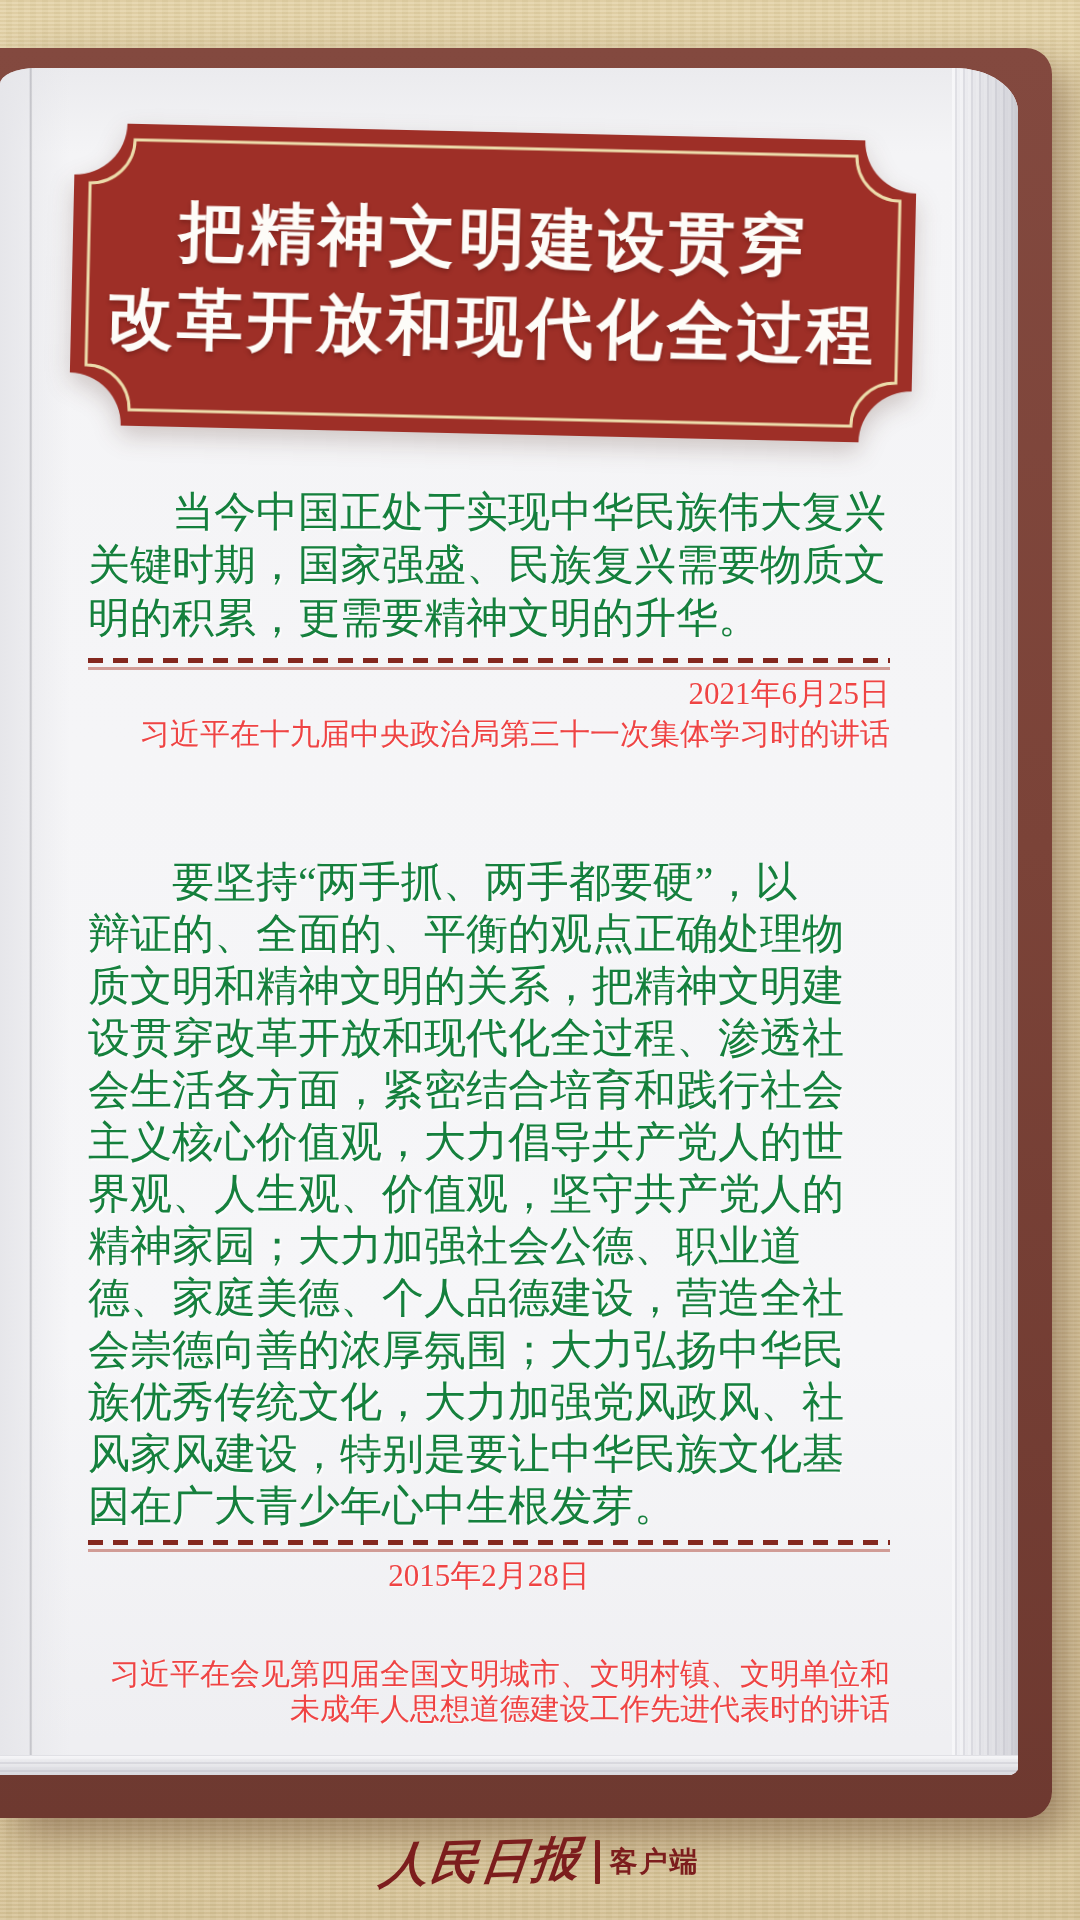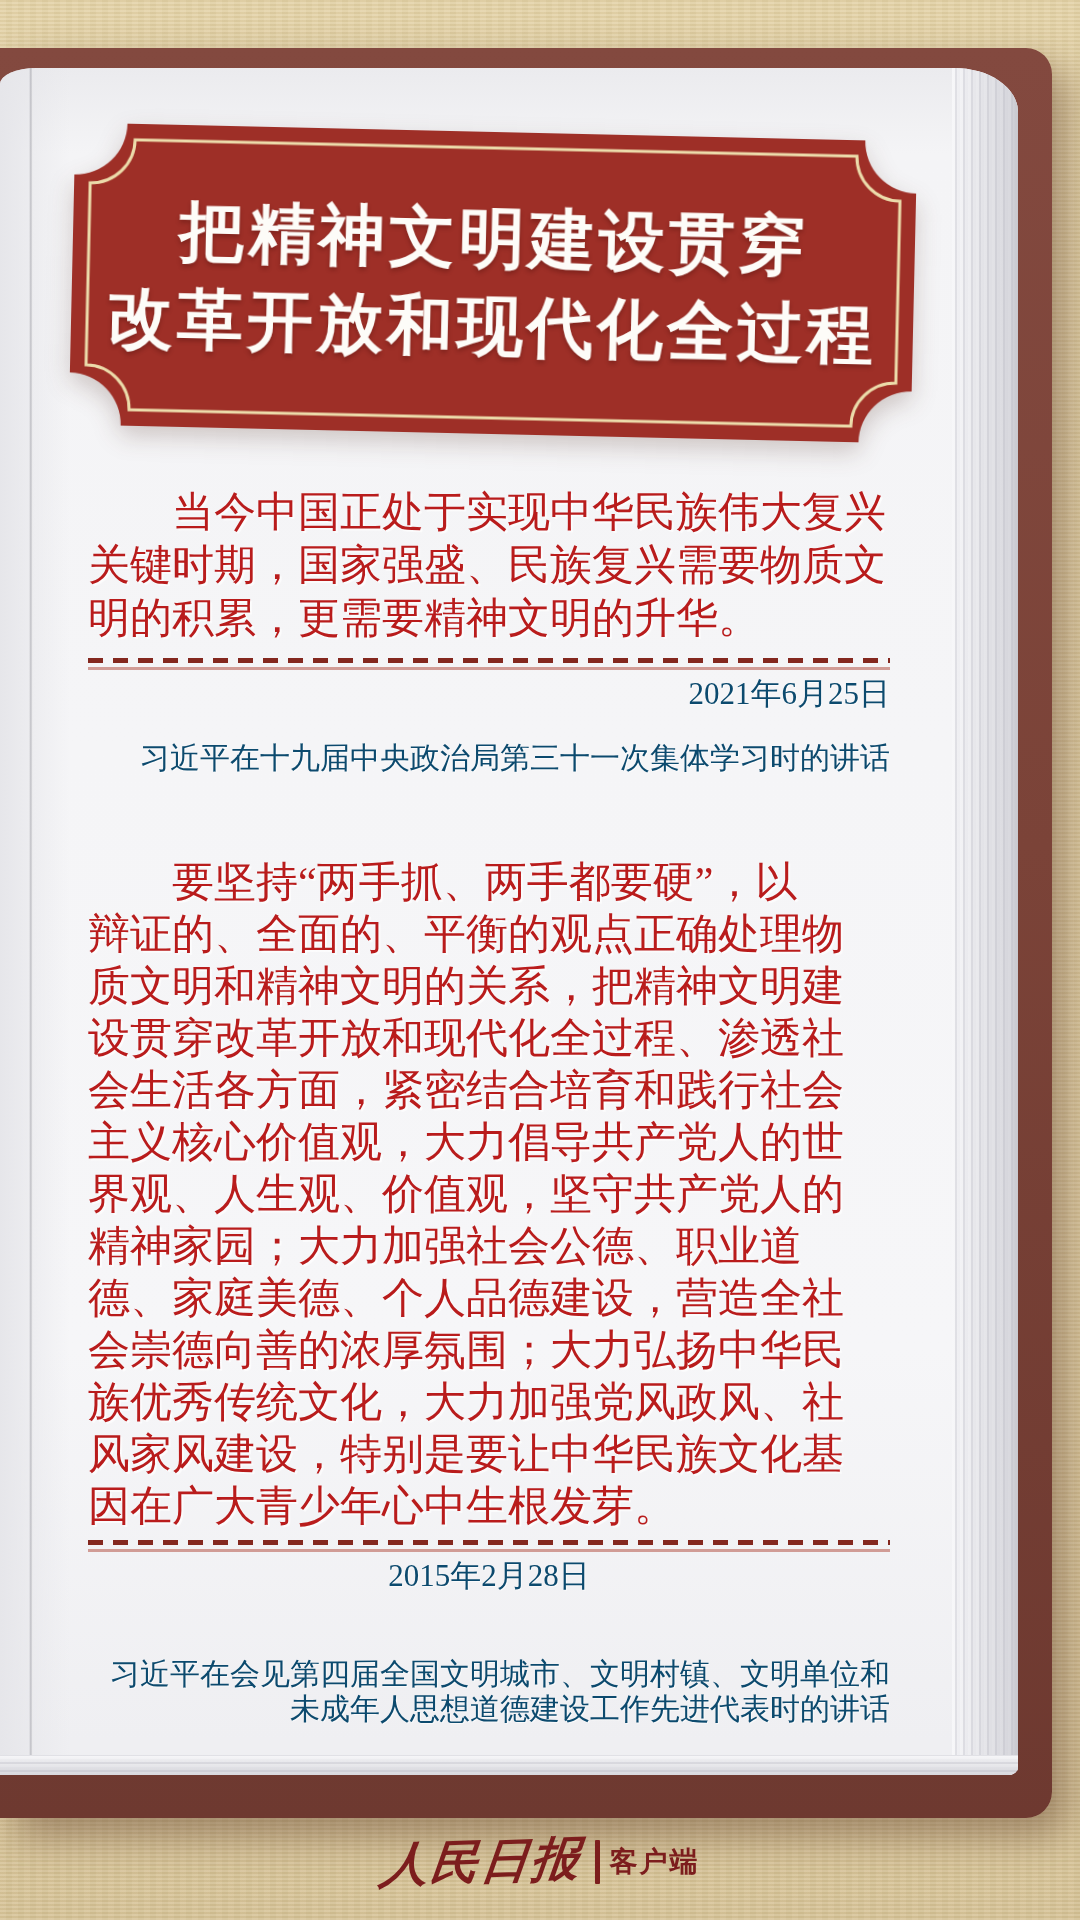--- a/index.html
+++ b/index.html
@@ -65,40 +65,40 @@
   }
   .banner-title{
     color:#fdfcf8;font-size:66px;font-weight:800;letter-spacing:4px;
     line-height:78px;white-space:nowrap;
     text-shadow:0 3px 4px rgba(60,10,5,0.3);
     font-family:"Liberation Serif","DejaVu Serif",serif;
   }
   
   .quote-text{
     position:absolute;left:88px;width:812px;
-    font-size:42px;line-height:53px;color:#b91c1c;
+    font-size:42px;line-height:53px;color:#15803d;
     text-indent:2em;white-space:pre-line;text-align:justify;
     text-shadow:2px 2px 1px rgba(255,255,255,0.7);
     z-index:4;
   }
   .q1{top:486px;}
   .q2{top:856px;line-height:52px;}
   
   .sep{position:absolute;left:88px;width:802px;z-index:4;}
   .sep-dashes{height:5px;background:repeating-linear-gradient(90deg,#84281f 0 15px,rgba(0,0,0,0) 15px 25px);}
   .sep-underline{height:3px;margin-top:4px;background:#d19c96;}
   .sep1{top:658px;}
   .sep2{top:1540px;}
   
-  .meta{position:absolute;left:88px;width:802px;text-align:right;color:#0c4a6e;z-index:4;
+  .meta{position:absolute;left:88px;width:802px;text-align:right;color:#ef4444;z-index:4;
         text-shadow:1px 1px 1px rgba(255,255,255,0.7);}
   .meta-date{font-size:31px;line-height:36px;}
   .meta-source{font-size:30px;line-height:35px;white-space:pre-line;}
   .date1{top:676px;}
-  .source1{top:716px;margin-top:24px;}
+  .source1{top:716px;}
   .date2{top:1558px;text-align:center;}
   .source2{top:1656px;}
   
   .footer-brand{
     position:absolute;left:0;top:1834px;width:1080px;height:56px;
     display:flex;align-items:center;justify-content:center;
     color:#7c1d1d;z-index:2;
   }
   .brand-script{
     font-size:48px;font-weight:700;font-style:italic;

